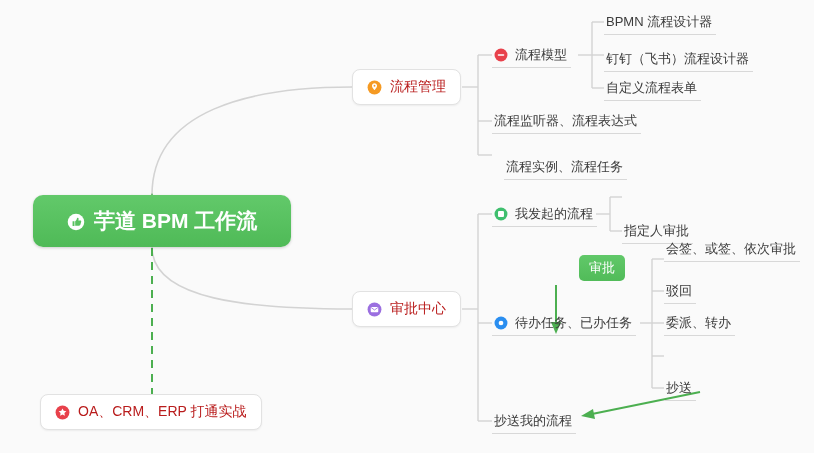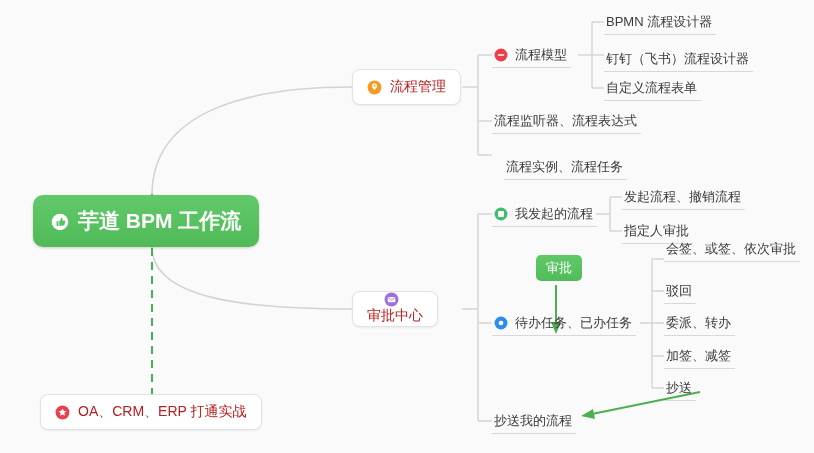--- a/index.html
+++ b/index.html
@@ -36,21 +36,21 @@
   }
 
   
   .root {
     background: #5ac261;
     background: linear-gradient(#62c96a, #4fba57);
     border-radius: 10px;
     color: #ffffff;
     font-size: 21px;
     font-weight: bold;
-    padding: 0 18px;
+    padding: 0 34px;
     height: 52px;
     box-shadow: 0 1px 3px rgba(0,0,0,0.18);
     text-align: right;
   }
   .root .ic {
     width: 18px;
     height: 18px;
     margin-right: 9px;
     display: inline-block;
   }
@@ -93,20 +93,21 @@
   
   .pill {
     background: #5ac261;
     background: linear-gradient(#61c869, #51bb59);
     border-radius: 5px;
     color: #ffffff;
     font-size: 13px;
     height: 26px;
     padding: 0 10px;
     justify-content: center;
+    margin-left: 43px;
   }
 </style>
 </head>
 <body>
 
 <div id="canvas">
 
   <svg class="links" viewBox="0 0 814 453">
 
     <path d="M152 195 C 152 110, 250 87, 352 87" fill="none" stroke="#d3d3d3" stroke-width="1.6"></path>
@@ -196,44 +197,41 @@
     <span>自定义流程表单</span>
   </div>
 
   <div class="node uline" style="left:492px; top:108px;">
     <span>流程监听器、流程表达式</span>
   </div>
   <div class="node uline" style="left:504px; top:142px;margin-top:12px;">
     <span>流程实例、流程任务</span>
   </div>
 
-  <div class="node boxed" style="left:352px; top:291px;flex-direction:column;">
+  <div class="node boxed" style="left:352px; top:291px;">
     <span class="ic">
       <svg viewBox="0 0 16 16" width="15" height="15">
         <circle cx="8" cy="8" r="7.4" fill="#9b6fe0"></circle>
         <rect x="4" y="5.4" width="8" height="5.4" rx="0.8" fill="#ffffff"></rect>
         <path d="M4.4 5.9 L8 8.5 L11.6 5.9" fill="none" stroke="#9b6fe0" stroke-width="0.9"></path>
       </svg>
     </span>
     <span>审批中心</span>
   </div>
 
   <div class="node uline with-ic" style="left:492px; top:201px;">
     <span class="ic">
       <svg viewBox="0 0 16 16" width="14" height="14">
         <circle cx="8" cy="8" r="7.4" fill="#3fbf6e"></circle>
         <rect x="4.6" y="4.6" width="6.8" height="6.8" rx="1.2" fill="#ffffff"></rect>
       </svg>
     </span>
     <span>我发起的流程</span>
   </div>
 
-  <div class="node uline" style="left:622px; top:184px;">
-    <span>发起流程、撤销流程</span>
-  </div>
   <div class="node uline" style="left:622px; top:218px;">
     <span>指定人审批</span>
   </div>
 
   <div class="node uline with-ic" style="left:492px; top:310px;">
     <span class="ic">
       <svg viewBox="0 0 16 16" width="14" height="14">
         <circle cx="8" cy="8" r="7.4" fill="#2a8ef0"></circle>
         <circle cx="8" cy="8" r="2.7" fill="#ffffff"></circle>
       </svg>
@@ -243,23 +241,20 @@
 
   <div class="node uline" style="left:664px; top:236px;">
     <span>会签、或签、依次审批</span>
   </div>
   <div class="node uline" style="left:664px; top:278px;justify-content:flex-end;">
     <span>驳回</span>
   </div>
   <div class="node uline" style="left:664px; top:310px;text-align:center;">
     <span>委派、转办</span>
   </div>
-  <div class="node uline" style="left:664px; top:343px;">
-    <span>加签、减签</span>
-  </div>
   <div class="node uline" style="left:664px; top:375px;">
     <span>抄送</span>
   </div>
 
   <div class="node uline" style="left:492px; top:408px;">
     <span>抄送我的流程</span>
   </div>
 
   <div class="node pill" style="left:536px; top:255px;">
     <span>审批</span>

